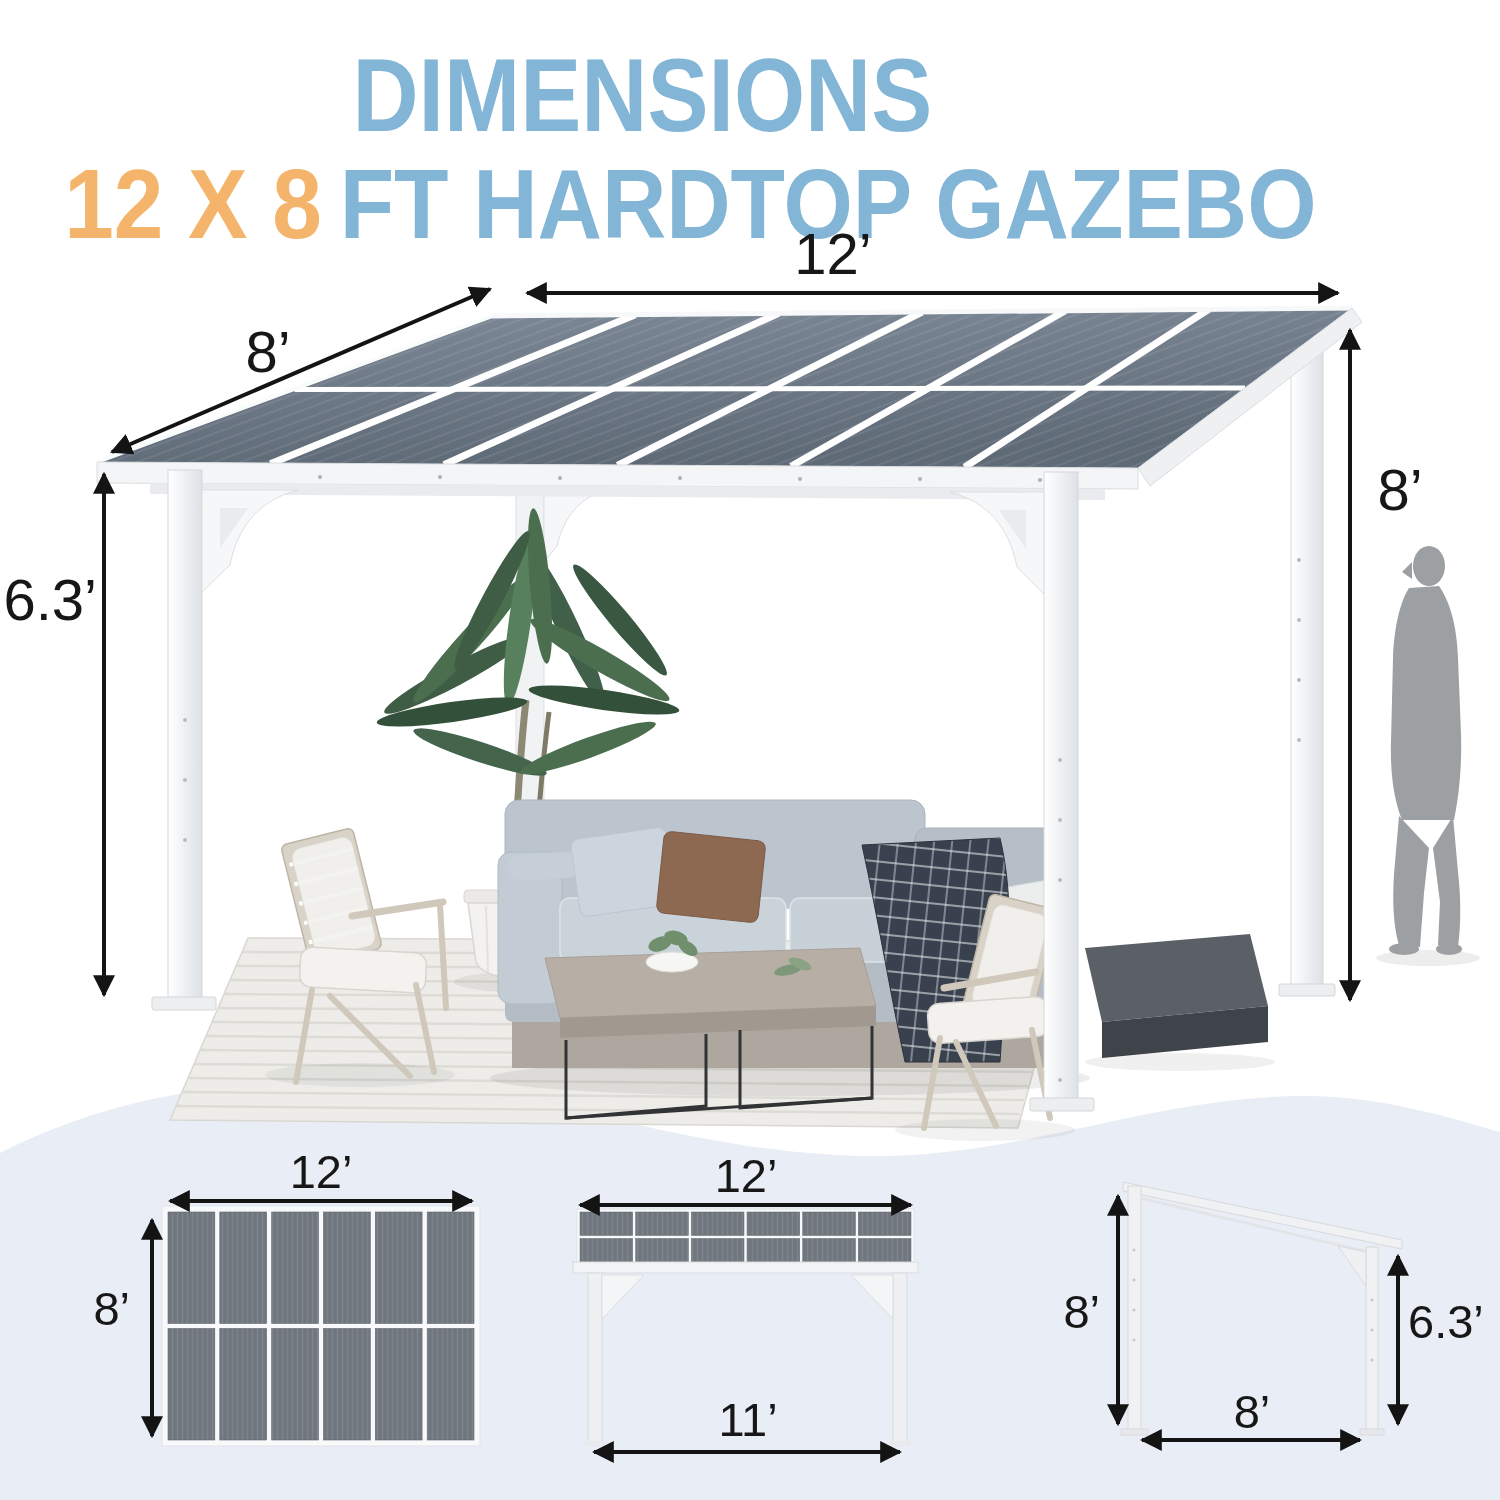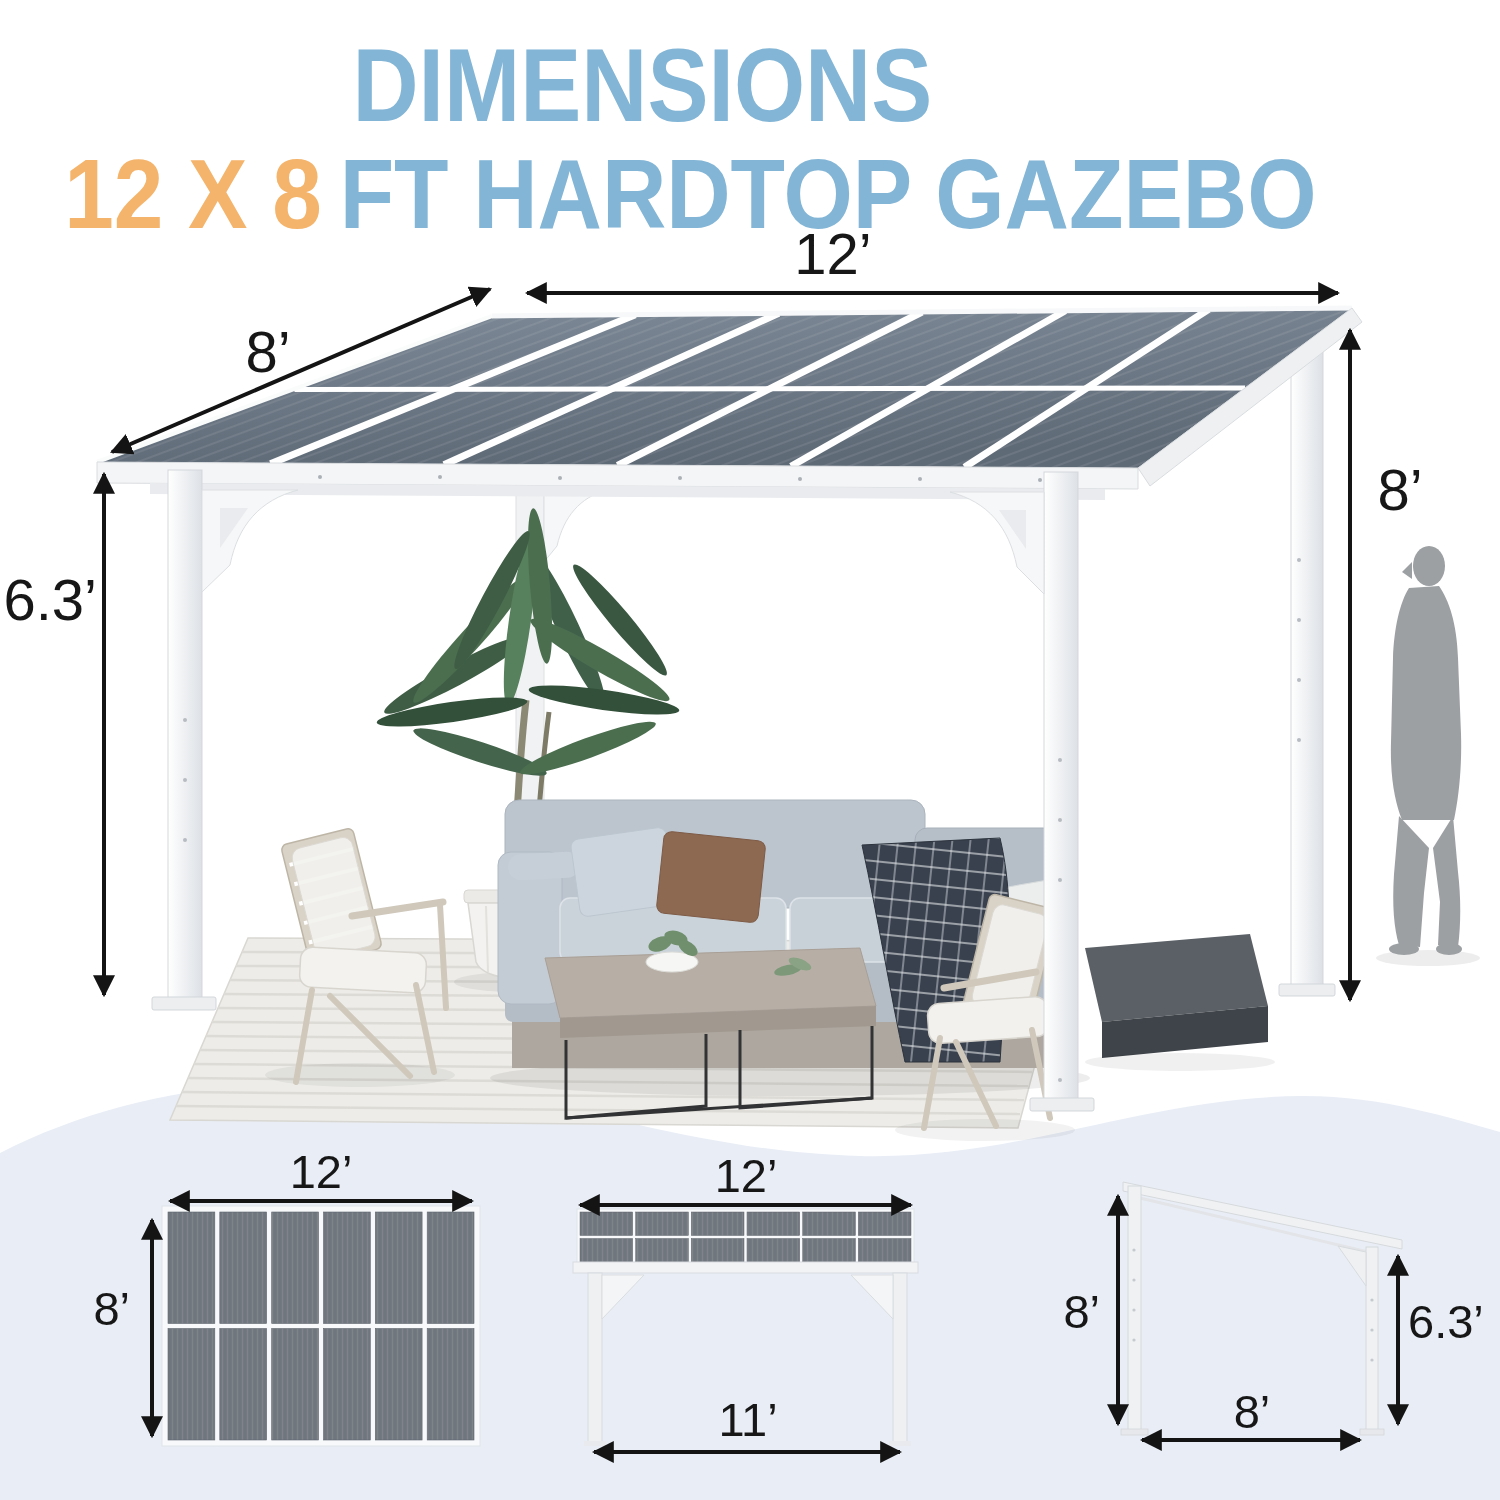--- a/index.html
+++ b/index.html
@@ -2,21 +2,21 @@
 <html><head>
 <meta charset="utf-8">
 <style>
   html,body{margin:0;padding:0;}
   body{
     width:1500px;height:1500px;position:relative;overflow:hidden;
     background:#ffffff;
     font-family:"Liberation Sans", sans-serif;
   }
   .header{
-    position:absolute;top:32px;left:0;width:1284px;text-align:center;
+    position:absolute;top:42px;left:0;width:1284px;text-align:center;
     line-height:1.02;white-space:nowrap;
   }
   .header .line1{
     display:inline-block;
     font-size:104px;font-weight:800;letter-spacing:0px;
     transform:scaleX(0.88);transform-origin:50% 50%;
     color:#82b5d6;
   }
   .header .line2{
     display:block;margin-top:6px;

